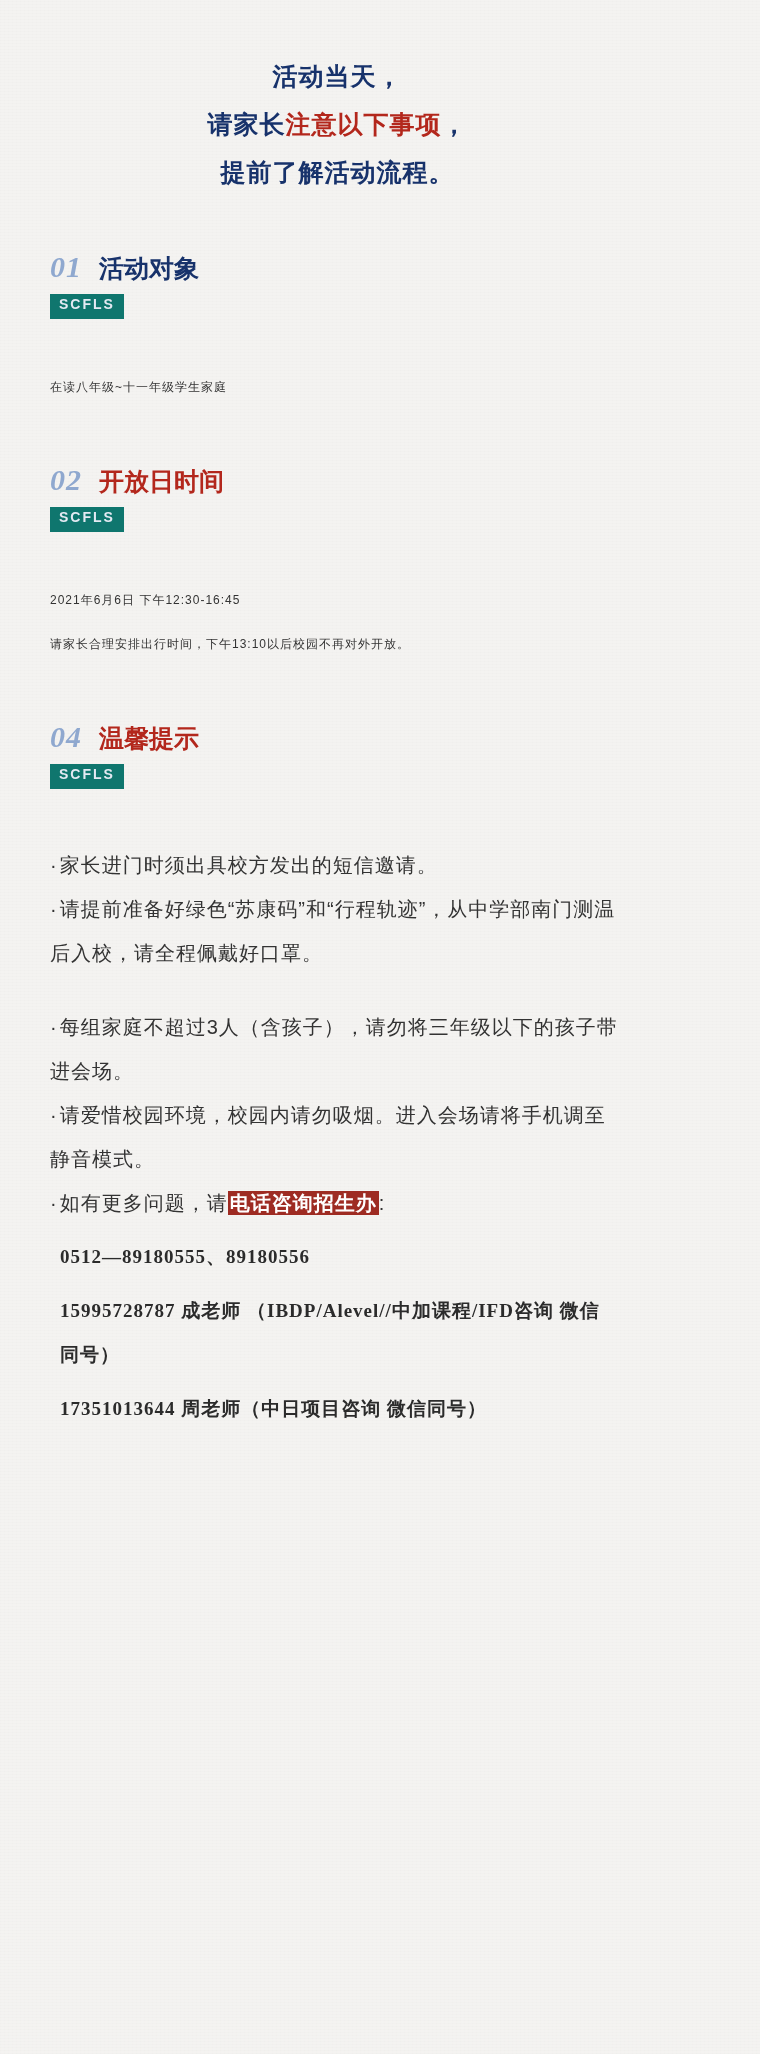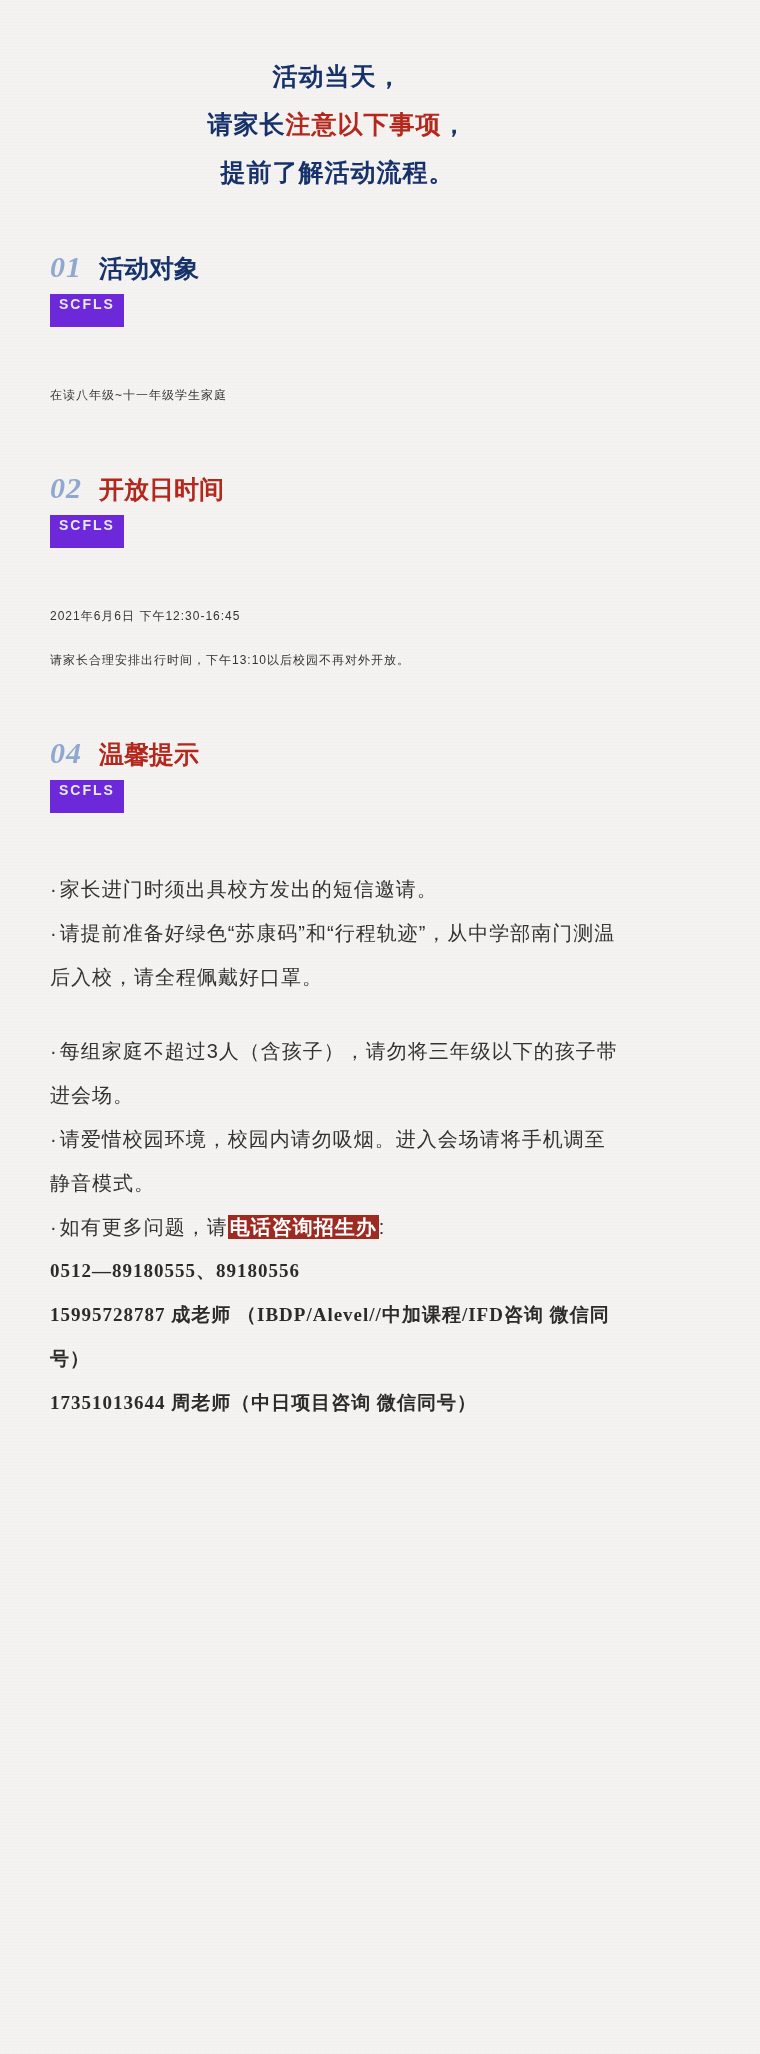--- a/index.html
+++ b/index.html
@@ -66,26 +66,26 @@
   .sec-title {
     font-size: 25px;
     font-weight: bold;
     line-height: 1;
   }
   .sec-title.navy { color: #17326b; text-align: right; }
   .sec-title.red { color: #b3271c; }
   .tag {
     display: inline-block;
     margin-top: 12px;
-    background: #6d28d9;
+    background: #0f766e;
     color: #e4eaf3;
     font-size: 14px;
     letter-spacing: 2px;
     font-weight: bold;
-    padding: 3px 9px 16px 9px;
+    padding: 3px 9px 8px 9px;
     line-height: 1;
     font-family: "Liberation Sans", sans-serif;
   }
 
   .body-text {
     margin-top: 46px;
     font-size: 12px;
     line-height: 44px;
     color: #333333;
     letter-spacing: 1px;
@@ -105,21 +105,21 @@
   .gap { height: 30px; }
 
   .phones {
     font-family: "Liberation Serif", "DejaVu Serif", serif;
     font-size: 19px;
     font-weight: bold;
     line-height: 44px;
     letter-spacing: 1px;
     color: #2b2b2b;
   }
-  .phones p { margin: 0; }
+  .phones p { margin: 10px; }
   .hl {
     background: #9e2b22;
     color: #ffffff;
     font-weight: bold;
     padding: 1px 2px;
   }
   .bottom-pad { height: 120px; }
 </style>
 </head>
 <body>

